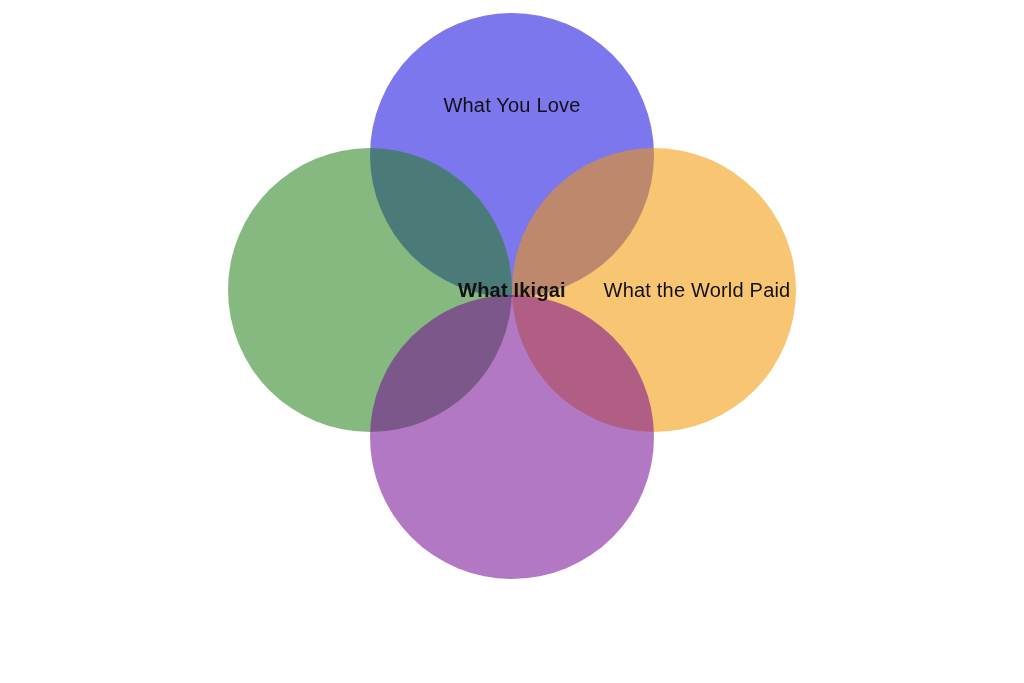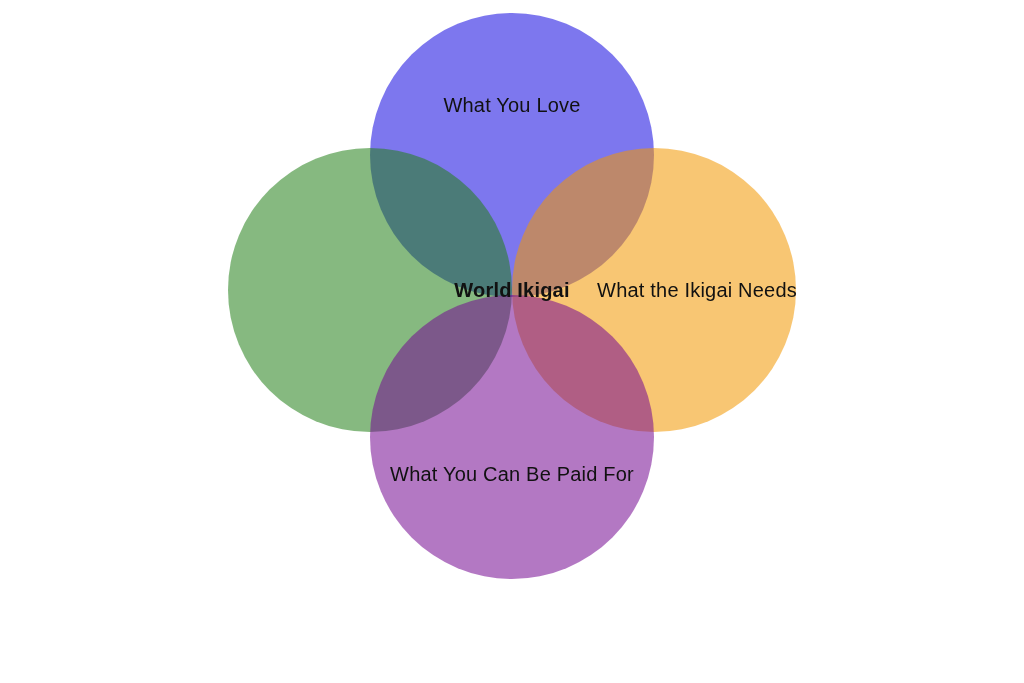--- a/index.html
+++ b/index.html
@@ -62,20 +62,19 @@
 
   <div class="circle circle-good" style="background-color: rgba(34, 128, 24, 0.55);"></div>
 
   <div class="circle circle-needs" style="background-color: rgba(243, 152, 0, 0.55);"></div>
 
   <div class="circle circle-paid" style="background-color: rgba(116, 10, 145, 0.55);"></div>
 
   <div class="label label-love">What You Love</div>
 
 
-  <div class="label label-center">World Ikigai</div>
+  <div class="label label-center">What Ikigai</div>
 
-  <div class="label label-needs">What the Ikigai Needs</div>
+  <div class="label label-needs">What the World Paid</div>
 
-  <div class="label label-paid">What You Can Be Paid For</div>
 
 
 </div>
 
 </body></html>

